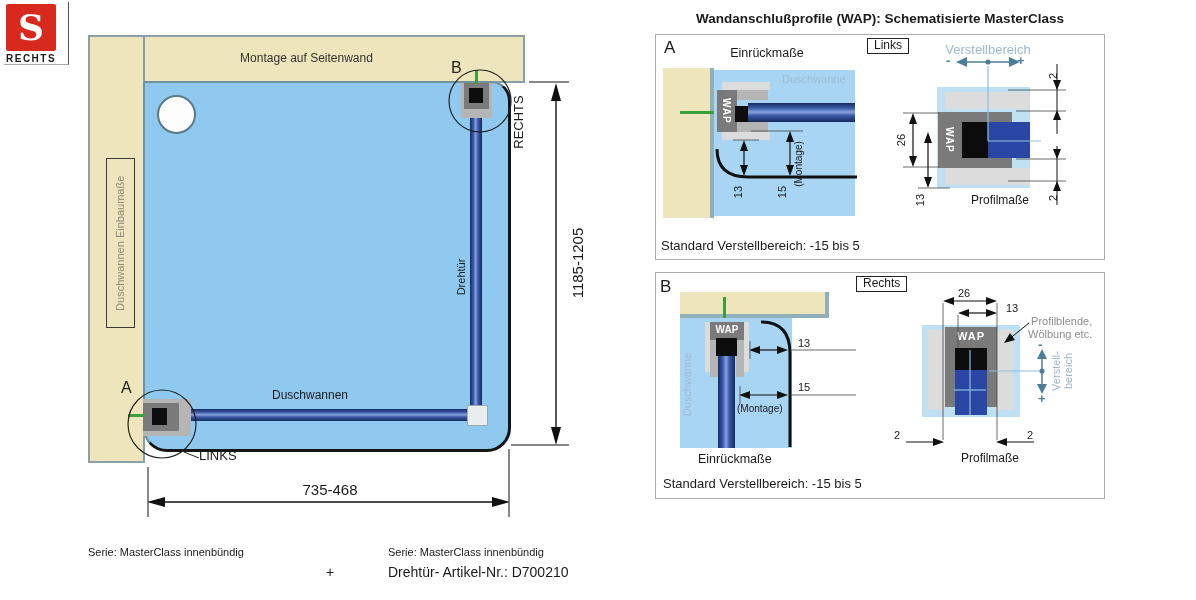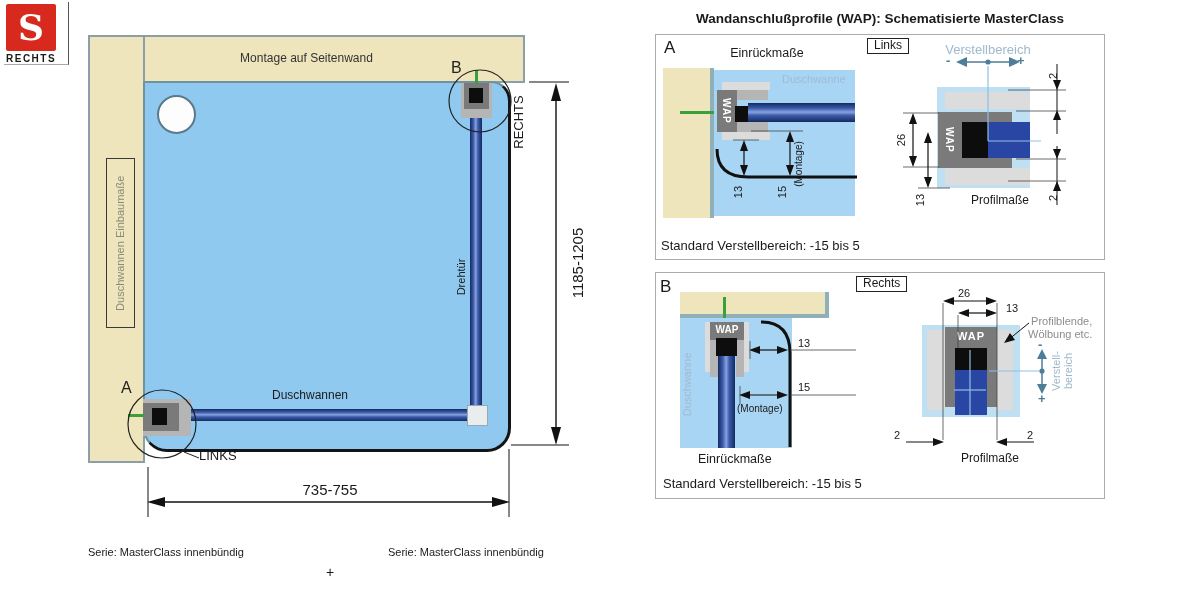--- a/index.html
+++ b/index.html
@@ -73,25 +73,26 @@
     <span class="t" style="font-size:13px;">RECHTS</span>
   </div>
   <div class="abs t c" style="left:255px;top:389px;width:110px;font-size:12px;z-index:5;">Duschwannen</div>
   <div class="abs flexc" style="left:431px;top:270px;width:60px;height:14px;z-index:5;transform:rotate(-90deg);">
     <span class="t" style="font-size:11px;">Drehtür</span>
   </div>
 
   <div class="abs flexc" style="left:533px;top:254px;width:90px;height:18px;transform:rotate(-90deg);">
     <span class="t" style="font-size:15px;">1185-1205</span>
   </div>
-  <div class="abs t c" style="left:280px;top:481px;width:100px;font-size:15px;">735-755</div>
+  <div class="abs t c" style="left:280px;top:481px;width:100px;font-size:15px;">735-468</div>
 
   <div class="abs t" style="left:88px;top:546px;font-size:11px;">Serie: MasterClass innenbündig</div>
   <div class="abs t" style="left:326px;top:564px;font-size:14px;">+</div>
   <div class="abs t" style="left:388px;top:546px;font-size:11px;">Serie: MasterClass innenbündig</div>
+  <div class="abs t" style="left:388px;top:564px;font-size:14px;">Drehtür- Artikel-Nr.: D700210</div>
 
   <div class="abs t c" style="left:650px;top:11px;width:460px;font-size:13.5px;font-weight:bold;">Wandanschlußprofile (WAP): Schematisierte MasterClass</div>
 
   <div class="abs panel" style="left:655px;top:34px;width:448px;height:224px;"></div>
   <div class="abs t" style="left:664px;top:38px;font-size:17px;">A</div>
   <div class="abs t c" style="left:712px;top:46px;width:110px;font-size:12.5px;">Einrückmaße</div>
   <div class="abs t tag" style="left:867px;top:38px;">Links</div>
   <div class="abs t c steel" style="left:938px;top:43px;width:100px;font-size:13px;">Verstellbereich</div>
   <div class="abs t steelop" style="left:946px;top:54px;font-size:13px;">-</div>
   <div class="abs t steelop" style="left:1017px;top:54px;font-size:13px;">+</div>

